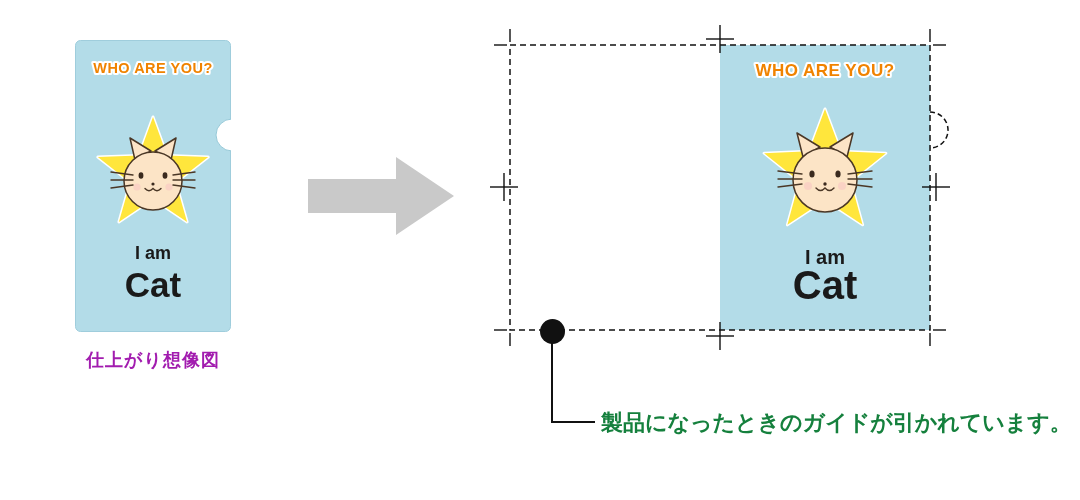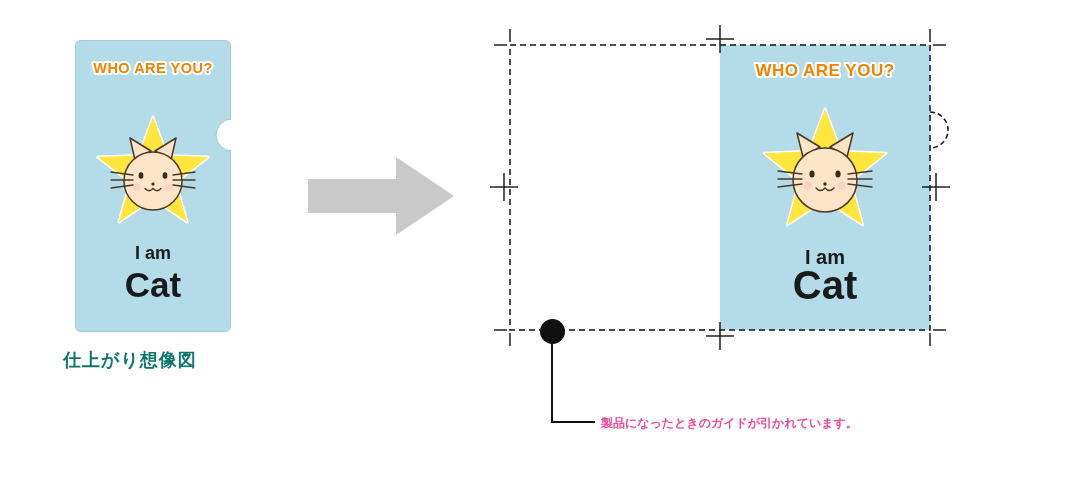--- a/index.html
+++ b/index.html
@@ -5,40 +5,40 @@
   html,body{margin:0;padding:0;background:#ffffff;}
   .stage{
     position:relative;width:1080px;height:500px;background:#ffffff;
     font-family:"Liberation Sans",sans-serif;overflow:hidden;text-decoration:underline;
   }
   .stage svg{position:absolute;display:block;}
 
   
   .folder-mockup{left:75px;top:40px;}
   .mockup-caption{
-    position:absolute;left:63px;top:348px;width:180px;text-align:left;
-    font-size:18px;font-weight:700;color:#0f766e;letter-spacing:1px;
+    position:absolute;left:63px;top:348px;width:180px;text-align:center;
+    font-size:18px;font-weight:700;color:#a21caf;letter-spacing:1px;
   }
 
   
   .transform-arrow{left:308px;top:148px;}
 
   
   .layout-board{left:480px;top:20px;}
 
   
   .callout-dot{
     position:absolute;left:540px;top:319px;width:25px;height:25px;
     background:#111;border-radius:50%;
   }
   .callout-line-v{position:absolute;left:551px;top:331px;width:2px;height:92px;background:#111;}
   .callout-line-h{position:absolute;left:551px;top:421px;width:44px;height:2px;background:#111;}
   .annotation{
-    position:absolute;left:601px;top:409px;color:#ec4899;
-    font-size:12px;font-weight:700;line-height:28px;white-space:nowrap;
+    position:absolute;left:601px;top:409px;color:#15803d;
+    font-size:22px;font-weight:700;line-height:28px;white-space:nowrap;
   }
 
   
   .t-headline{
     font-family:"Liberation Sans",sans-serif;font-weight:700;
     fill:#f08300;stroke:#ffffff;stroke-width:4px;paint-order:stroke;
     stroke-linejoin:round;text-anchor:middle;letter-spacing:0.5px;
   }
   .t-ink{
     font-family:"Liberation Sans",sans-serif;font-weight:700;

